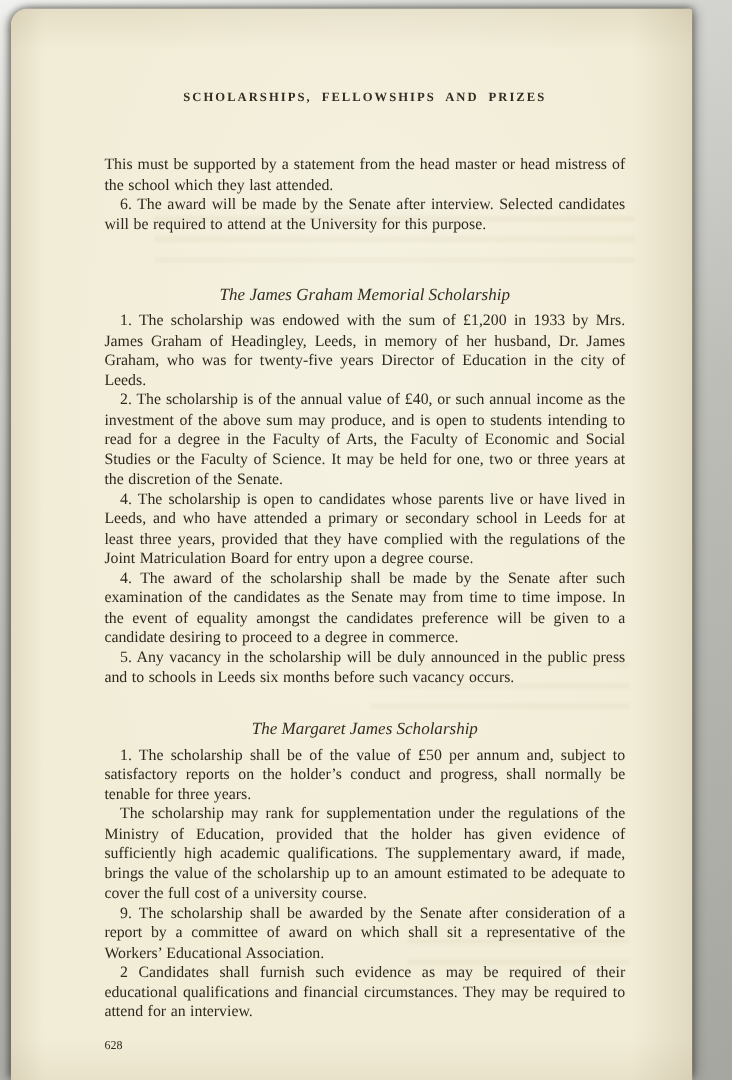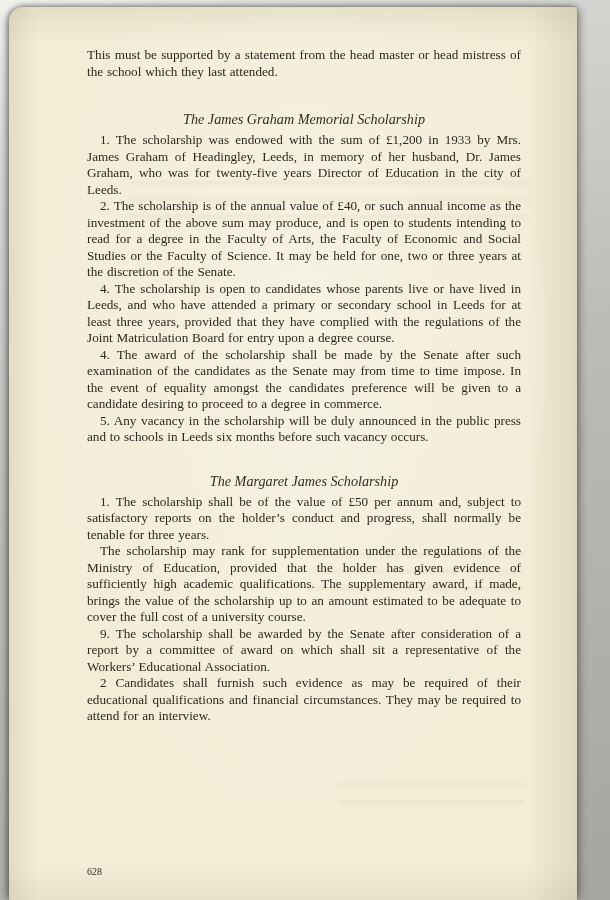--- a/index.html
+++ b/index.html
@@ -65,21 +65,21 @@
   .section-heading {
     margin: 27px 0 4px 0;
     text-align: center;
     font-style: italic;
     font-weight: 400;
     font-size: 14.2px;
     line-height: 17px;
     color: #322d22;
   }
   .section-heading.first {
-    margin-top: 31px;
+    margin-top: 43px;
   }
   .page-number {
     position: absolute;
     left: 78px;
     bottom: 23px;
     font-size: 10px;
     color: #2e2920;
   }
   
   .ghost {
@@ -101,23 +101,25 @@
 
 <div class="scan">
   <div class="page">
 
     <div class="ghost ghost-top"></div>
     <div class="ghost ghost-mid"></div>
     <div class="ghost ghost-lower"></div>
 
     <div class="content body-text">
 
+      <div class="running-head">SCHOLARSHIPS, FELLOWSHIPS AND PRIZES</div>
 
       <div class="intro">
         <p class="noindent">This must be supported by a statement from the head master or head mistress of the school which they last attended.</p>
+        <p>6. The award will be made by the Senate after interview. Selected candidates will be required to attend at the University for this purpose.</p>
       </div>
 
       <div>
         <h2 class="section-heading first">The James Graham Memorial Scholarship</h2>
         <p>1. The scholarship was endowed with the sum of £1,200 in 1933 by Mrs. James Graham of Headingley, Leeds, in memory of her husband, Dr. James Graham, who was for twenty-five years Director of Education in the city of Leeds.</p>
         <p>2. The scholarship is of the annual value of £40, or such annual income as the investment of the above sum may produce, and is open to students intending to read for a degree in the Faculty of Arts, the Faculty of Economic and Social Studies or the Faculty of Science. It may be held for one, two or three years at the discretion of the Senate.</p>
         <p>4. The scholarship is open to candidates whose parents live or have lived in Leeds, and who have attended a primary or secondary school in Leeds for at least three years, provided that they have complied with the regulations of the Joint Matriculation Board for entry upon a degree course.</p>
         <p>4. The award of the scholarship shall be made by the Senate after such examination of the candidates as the Senate may from time to time impose. In the event of equality amongst the candidates preference will be given to a candidate desiring to proceed to a degree in commerce.</p>
         <p>5. Any vacancy in the scholarship will be duly announced in the public press and to schools in Leeds six months before such vacancy occurs.</p>
       </div>

